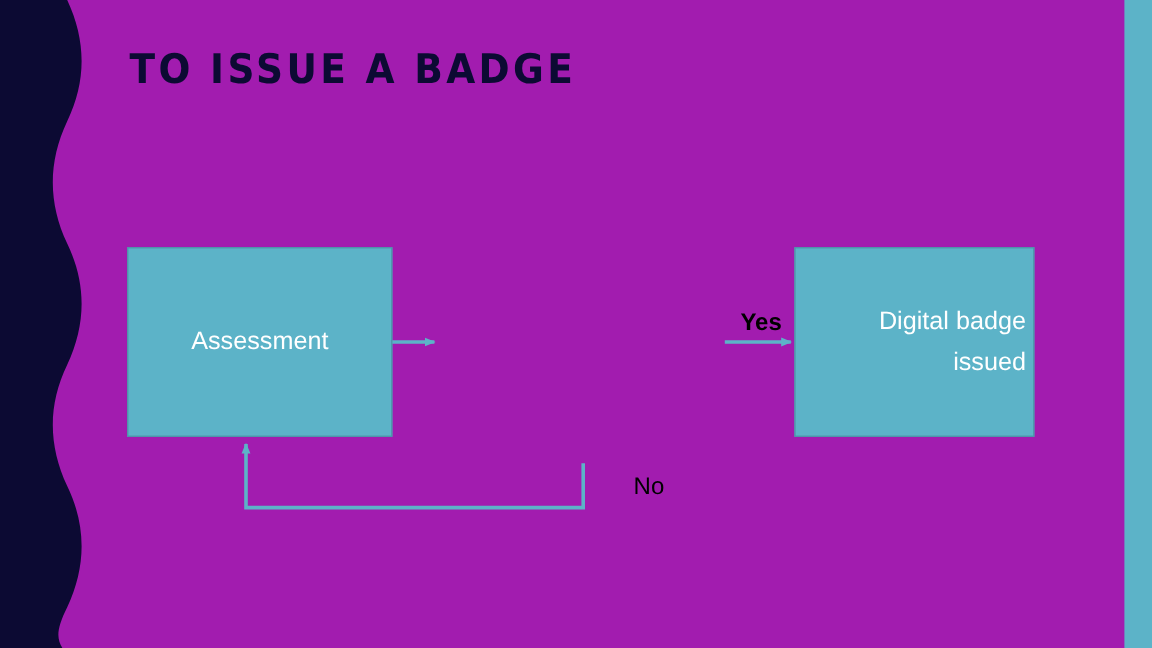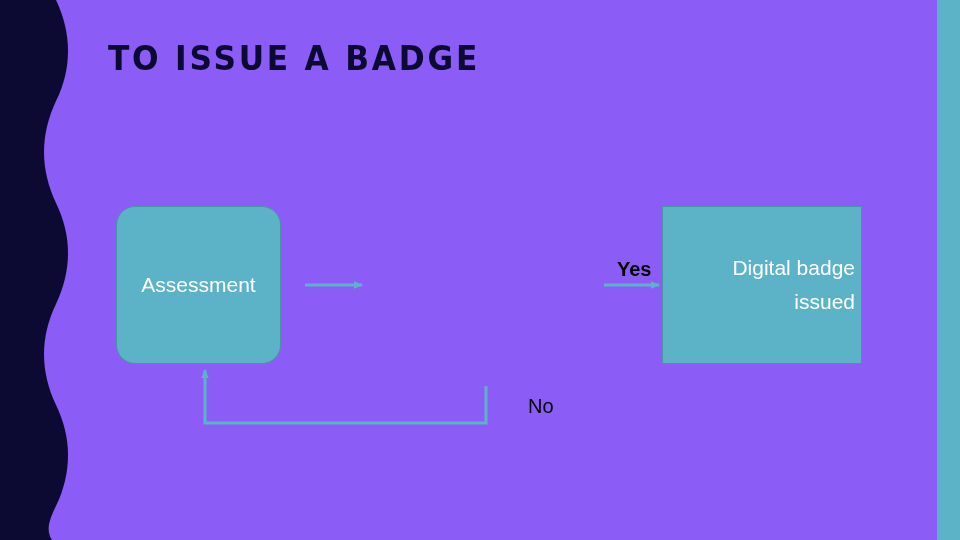--- a/index.html
+++ b/index.html
@@ -10,21 +10,21 @@
     width: 960px;
     height: 540px;
     overflow: hidden;
     background: #f2f1ef;
     font-family: "Liberation Sans", sans-serif;
   }
   .slide {
     position: relative;
     width: 960px;
     height: 540px;
-    background: #8b5cf6;
+    background: #a21caf;
     overflow: hidden;
   }
 
   
   .wave-band {
     position: absolute;
     left: 0;
     top: 0;
     width: 90px;
     height: 540px;
@@ -76,25 +76,24 @@
     color: #ffffff;
     font-family: "Liberation Sans", sans-serif;
     font-size: 21px;
     line-height: 34px;
   }
   .node-rect {
     background: #5cb3c8;
     border: 1px solid #4a93a6;
   }
   #node-assessment {
-    left: 116px;
+    left: 106px;
     top: 206px;
-    width: 165px;
+    width: 221px;
     height: 158px;
-    border-radius: 19px;
   }
   #node-badge {
     left: 662px;
     top: 206px;
     width: 200px;
     height: 158px;
     padding: 0 6px;
     text-align: right;
   }
   #node-decision {

